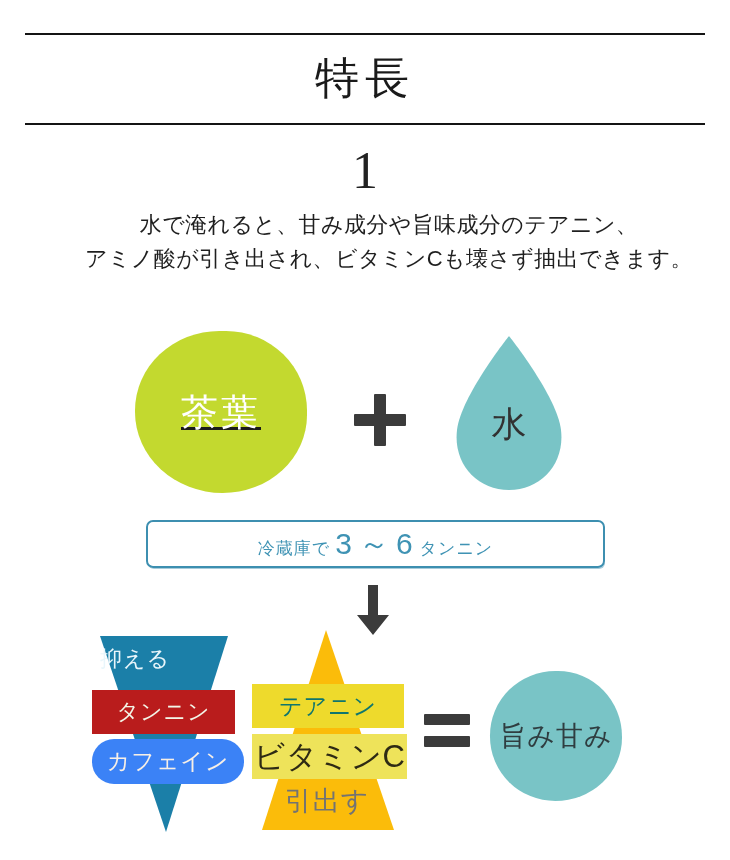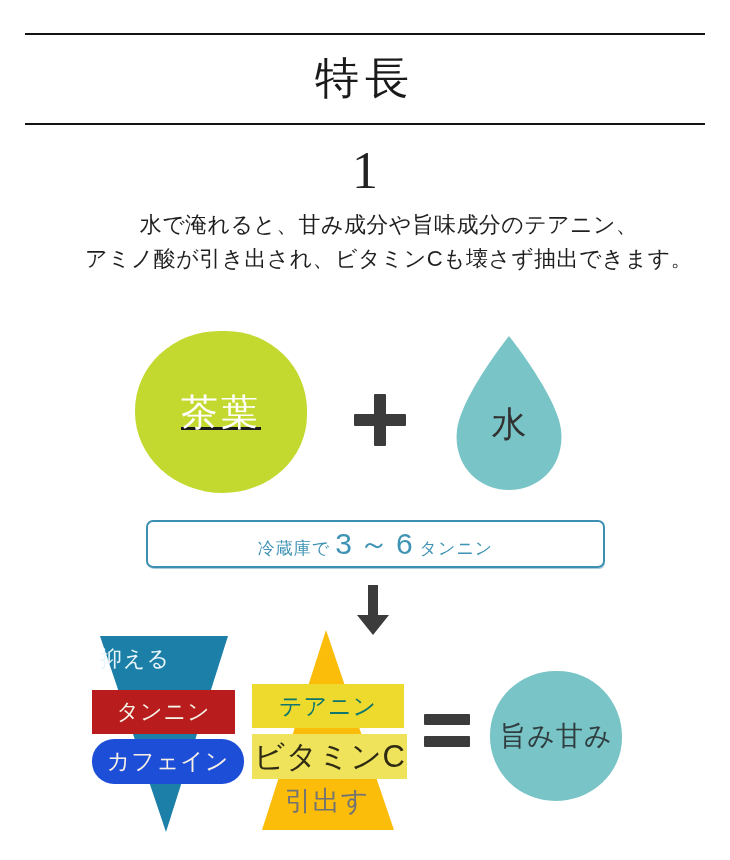--- a/index.html
+++ b/index.html
@@ -226,21 +226,21 @@
     background: #b91c1c;
     color: #f3f6e8;
     font-size: 22px;
     letter-spacing: 1px;
   }
   .bar-caffeine {
     left: 92px;
     top: 739px;
     width: 152px;
     height: 45px;
-    background: #1d4ed8;
+    background: #3b82f6;
     color: #f7efe6;
     font-size: 23px;
     letter-spacing: 1px;
     border-radius: 22px;
   }
   .bar-theanine {
     left: 252px;
     top: 684px;
     width: 152px;
     height: 44px;

